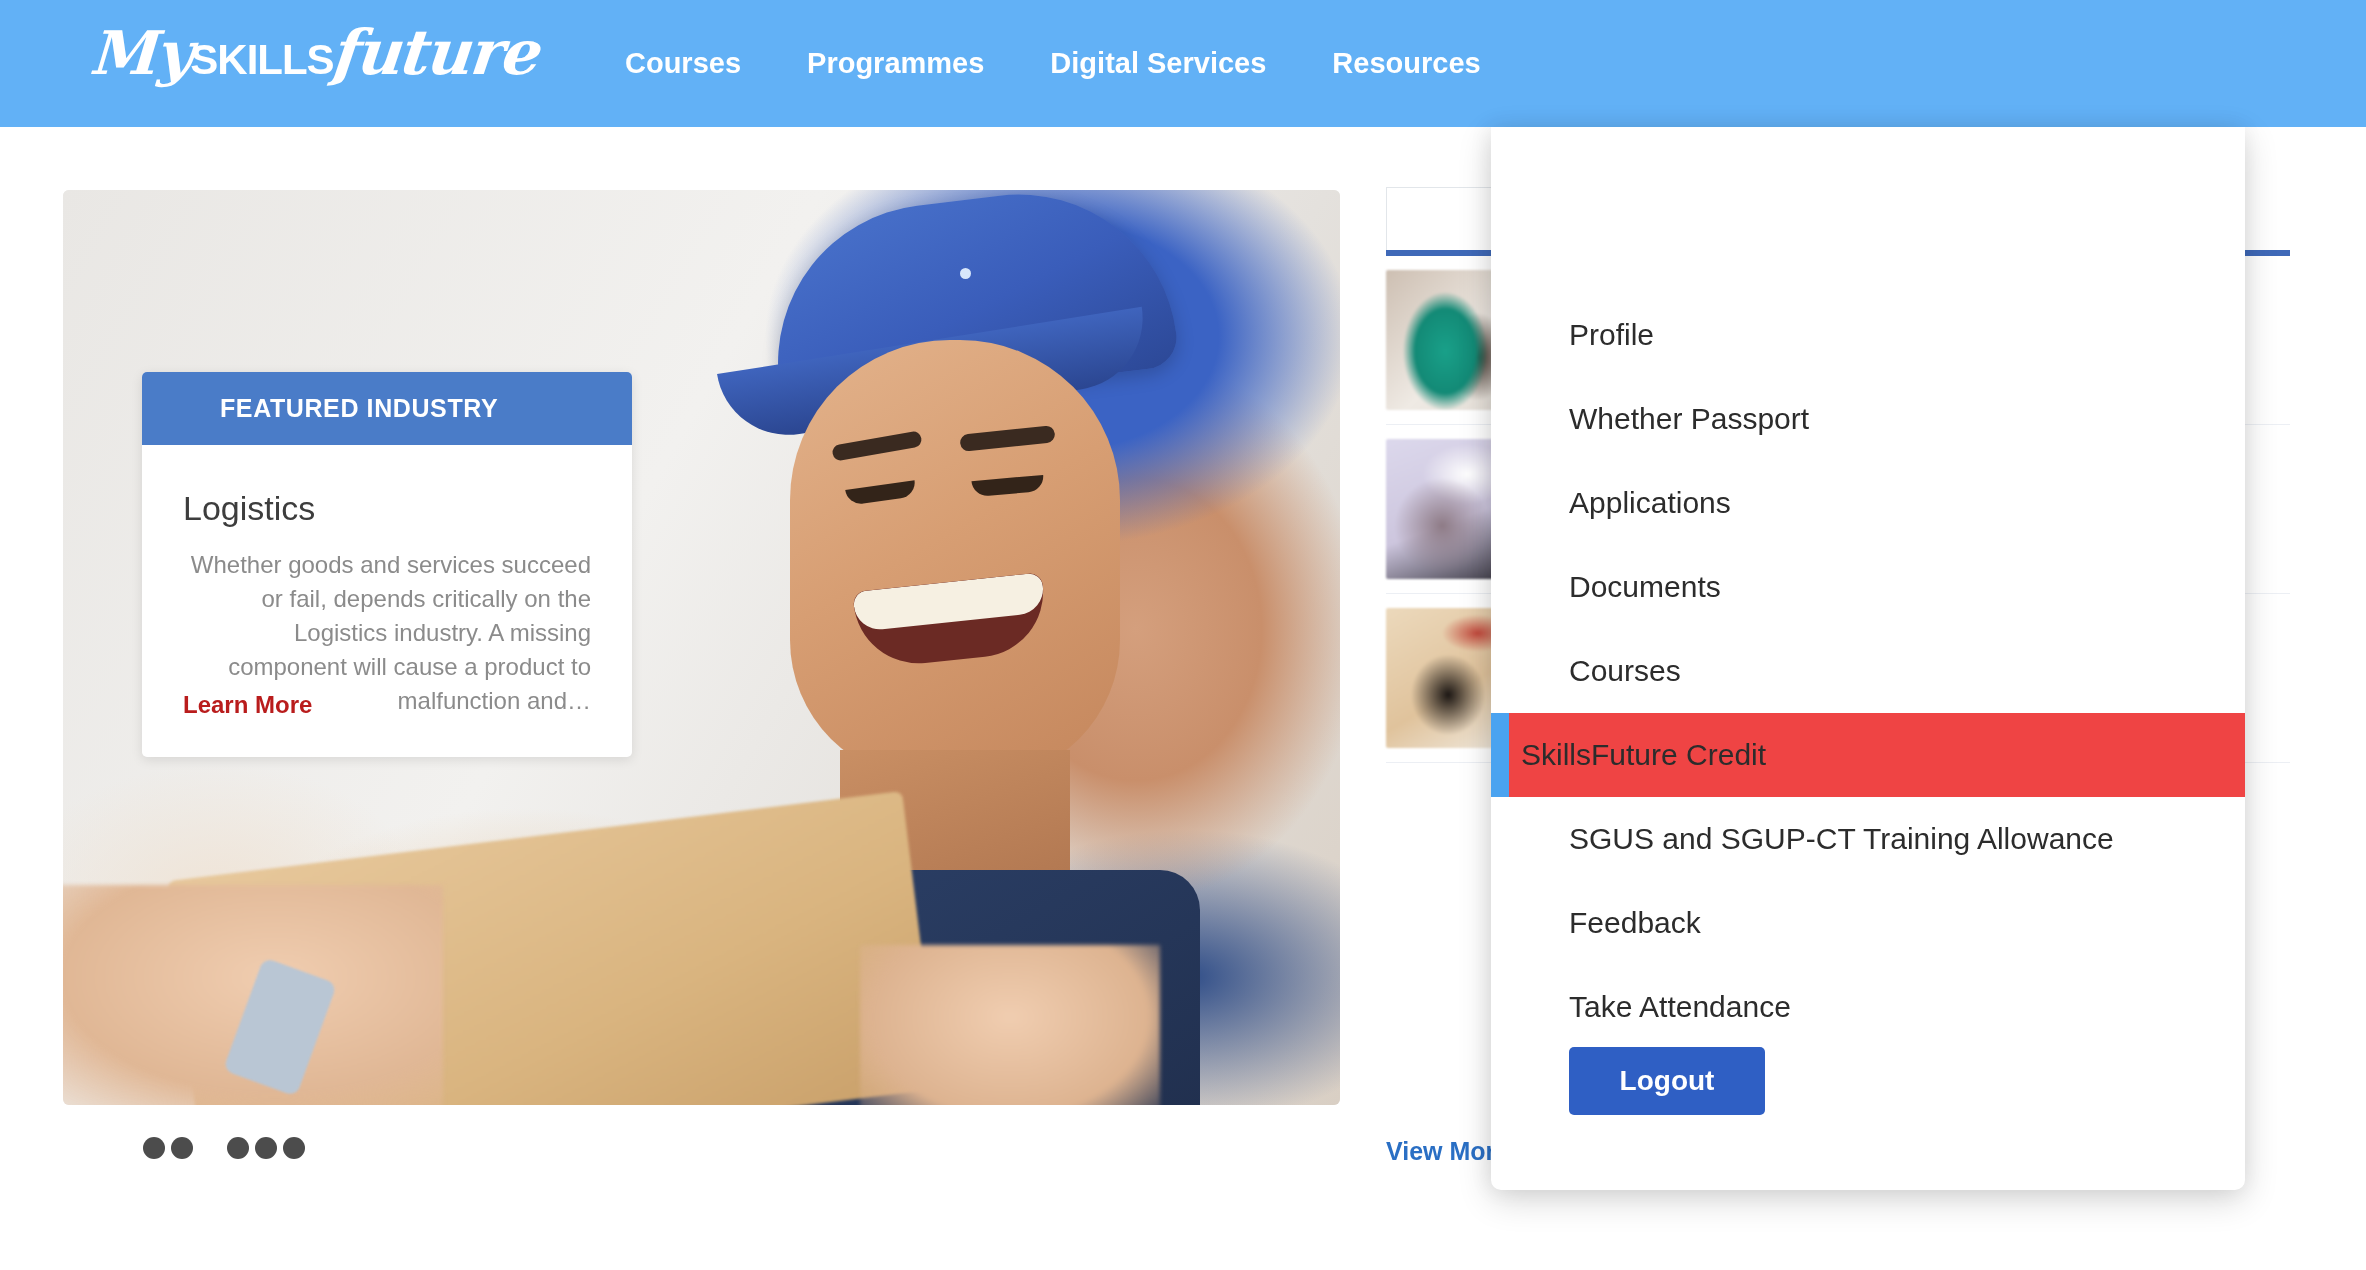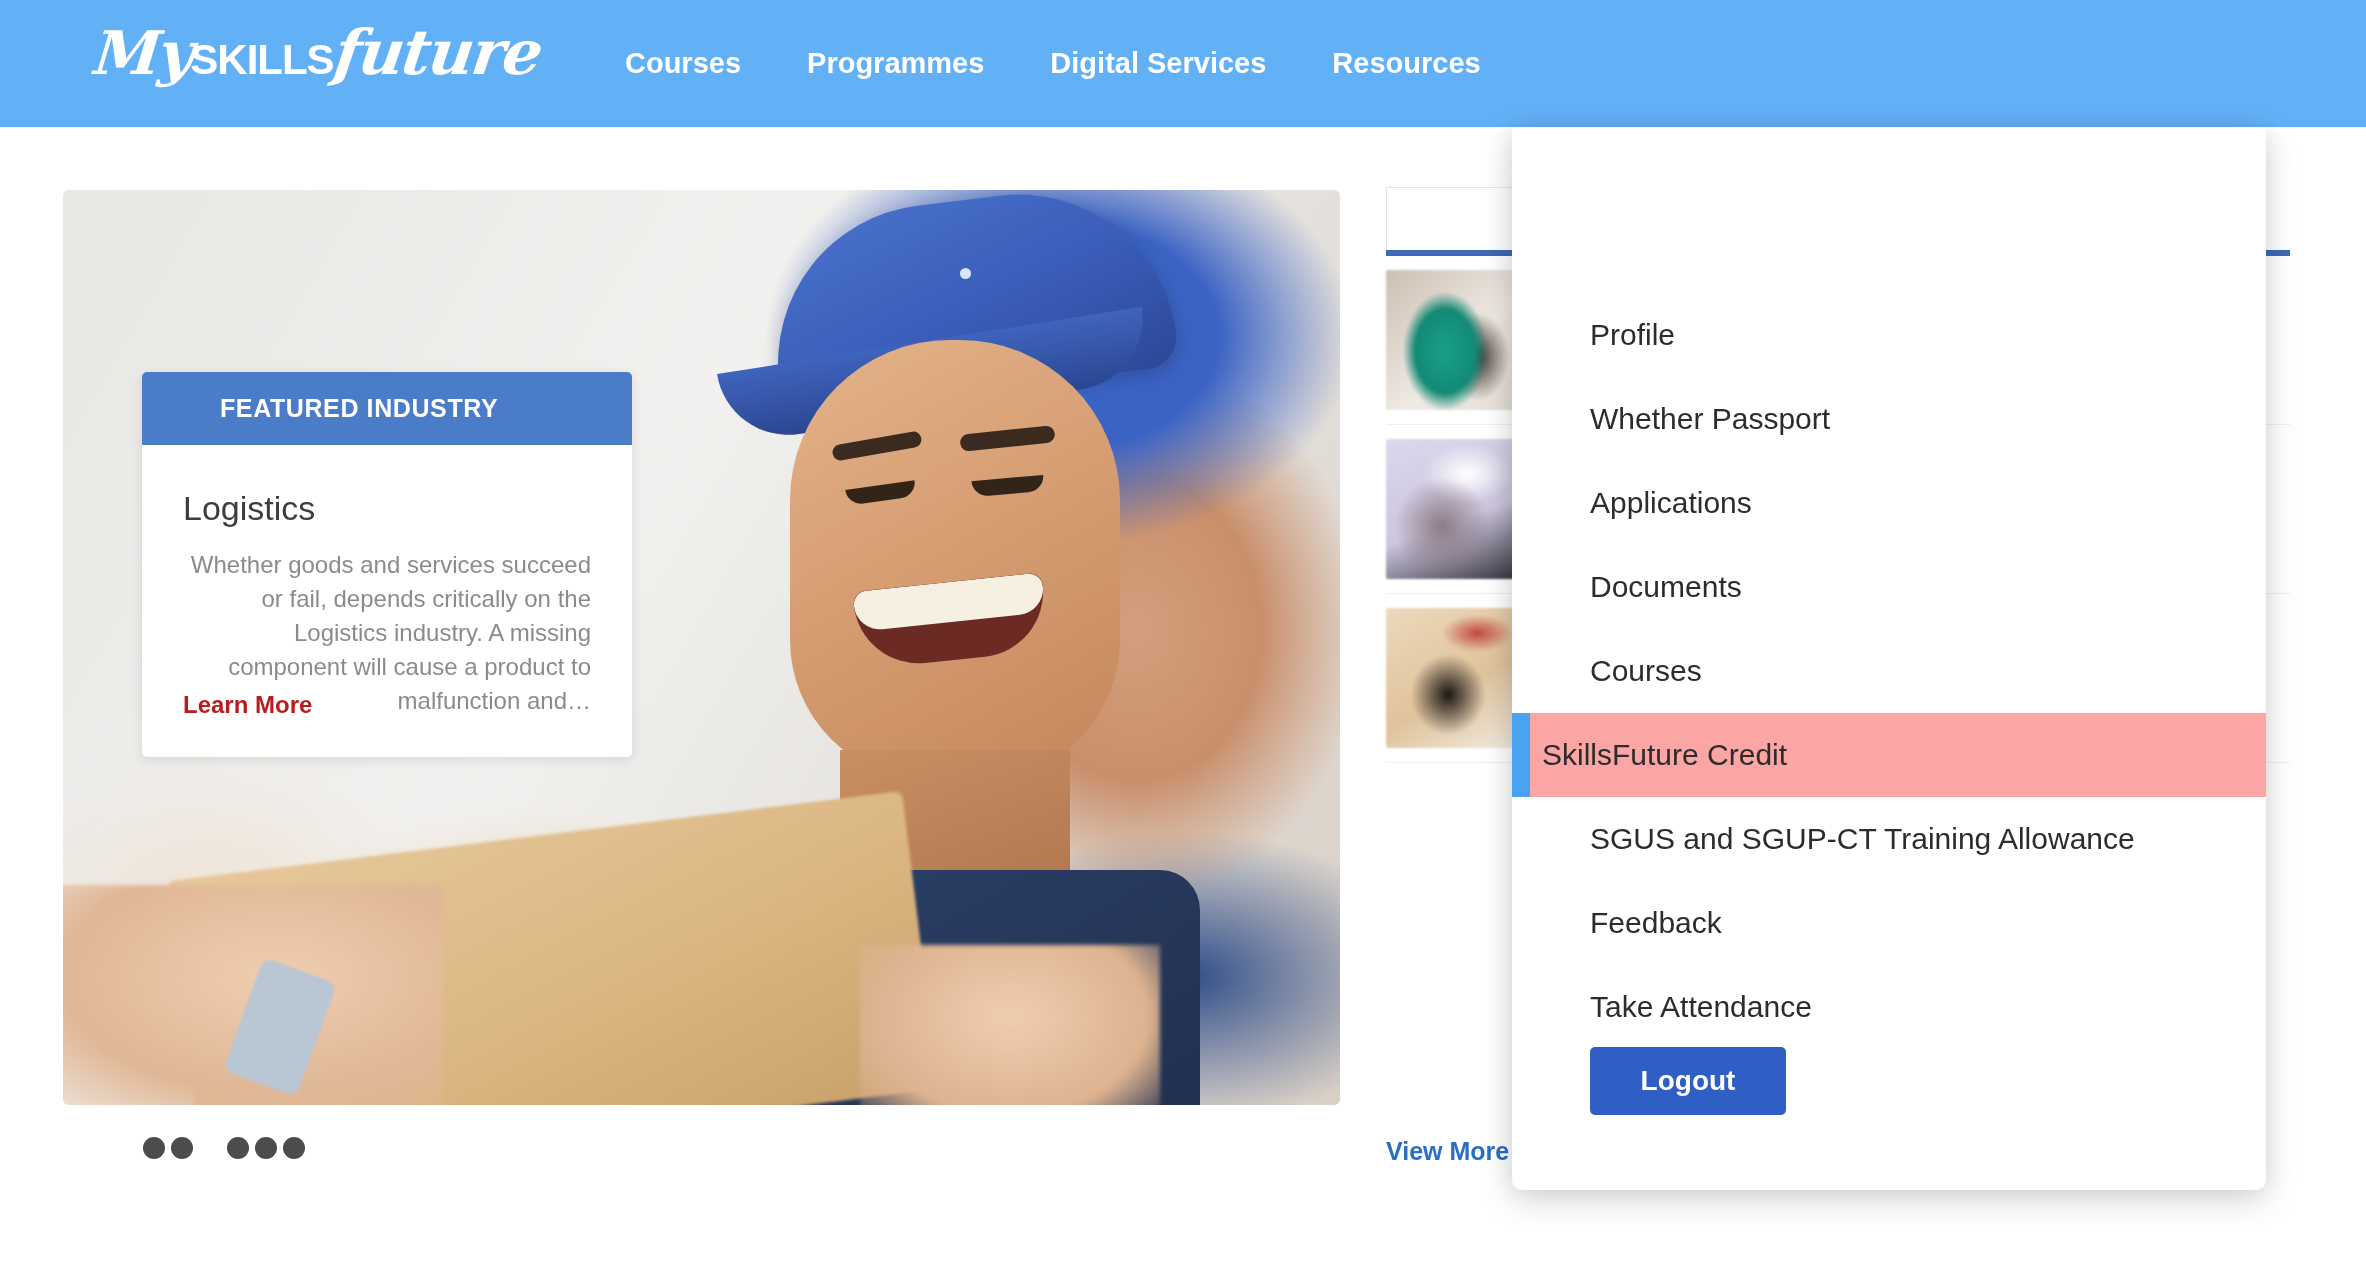--- a/index.html
+++ b/index.html
@@ -378,35 +378,34 @@
   
   .dropdown {
     position: absolute;
     left: 1491px; top: 127px;
     width: 754px; height: 1063px;
     background: #ffffff;
     border-radius: 0 0 10px 10px;
     box-shadow: 0 10px 34px rgba(0,0,0,0.16), -2px 0 22px rgba(0,0,0,0.07);
     z-index: 40;
     overflow: hidden;
-    margin-left: 21px;
   }
   .dd-list { padding-top: 166px; }
   .dd-item {
     position: relative;
     height: 84px;
     display: flex;
     align-items: center;
     padding-left: 78px;
     font-size: 30px;
     color: #2c2c2c;
     cursor: pointer;
     white-space: nowrap;
   }
-  .dd-item.active { background: #fca5a5; padding-left: 30px; }
+  .dd-item.active { background: #ef4444; padding-left: 30px; }
   .dd-item.active::before {
     content: "";
     position: absolute;
     left: 0; top: 0;
     width: 18px; height: 84px;
     background: #4aa3f0;
   }
   .dd-logout {
     position: absolute;
     left: 78px; top: 920px;

